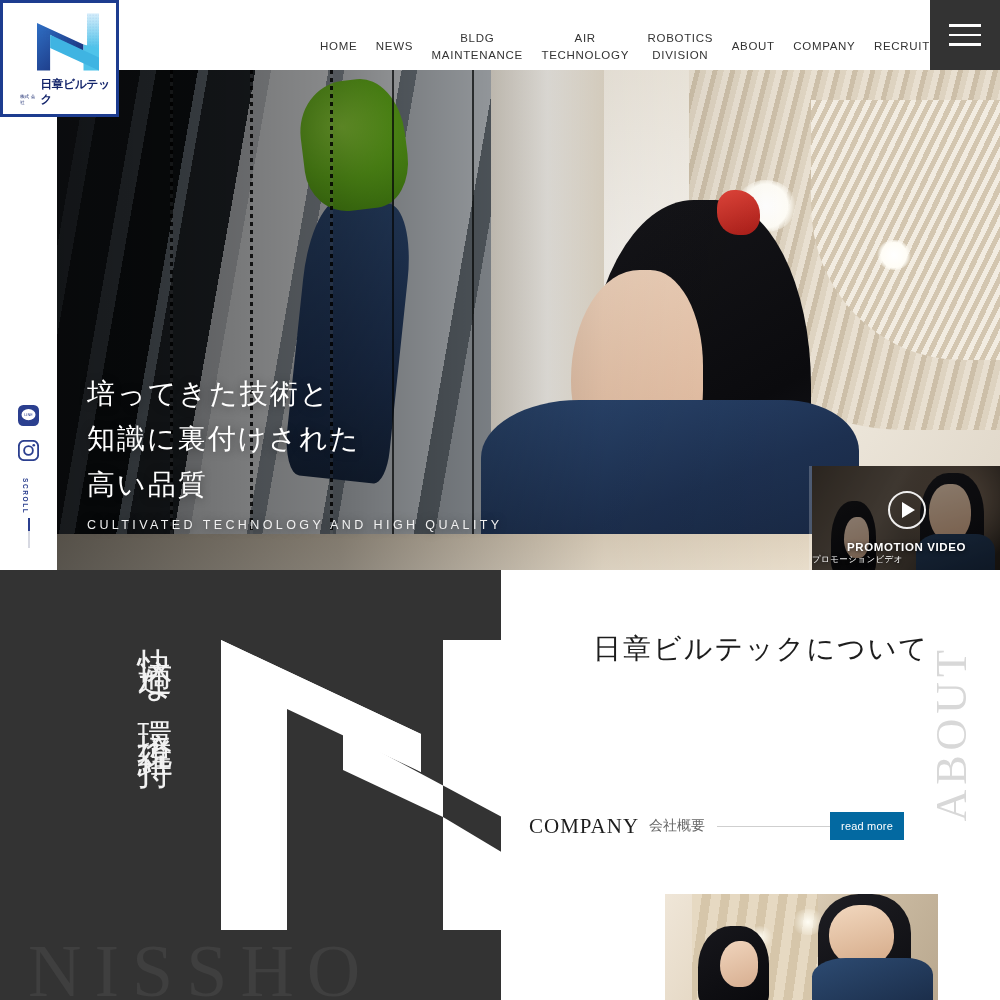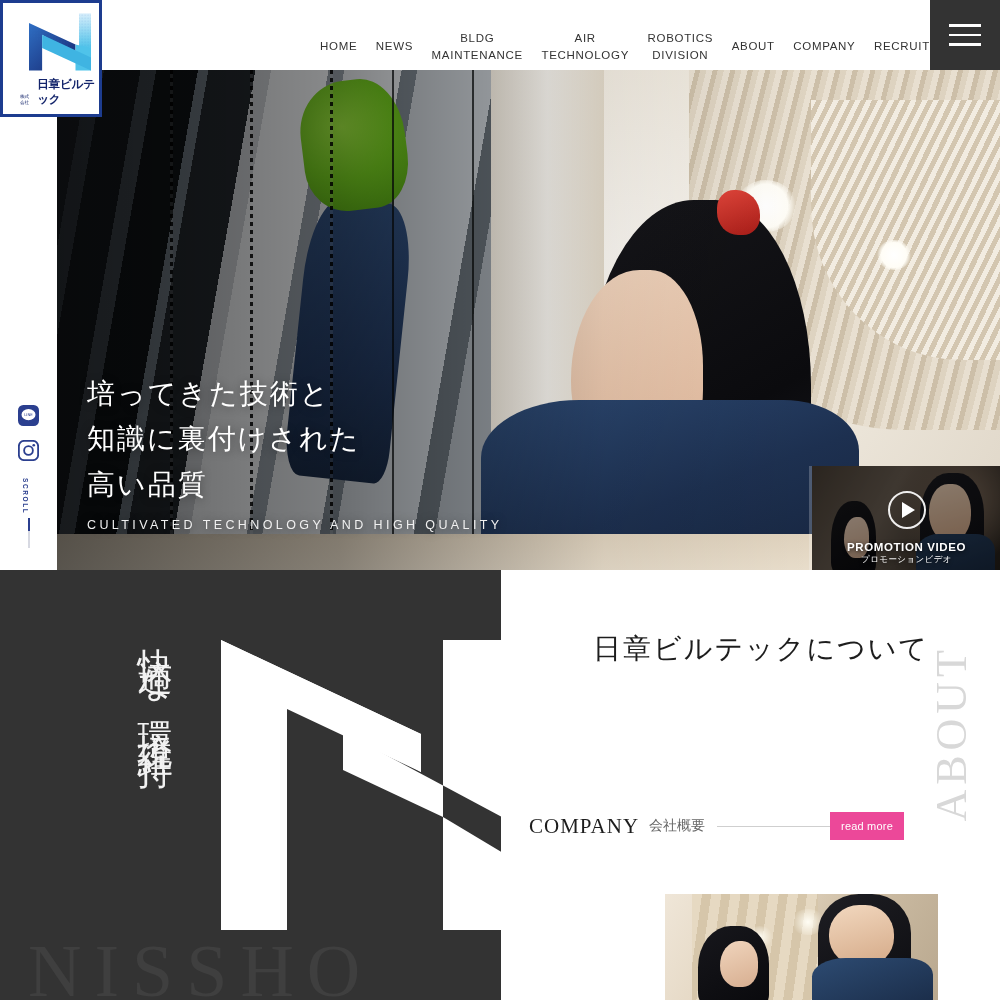--- a/index.html
+++ b/index.html
@@ -25,21 +25,21 @@
 
   .burger {
     position:absolute; right:0; top:0; width:70px; height:70px;
     background:#333333; display:flex; flex-direction:column;
     align-items:center; justify-content:center; gap:7px; cursor:pointer; z-index:45;
   }
   .burger span { display:block; width:32px; height:2.5px; background:#fff; }
 
   
   .logo-box {
-    position:absolute; left:0; top:0; width:102px; height:117px;
+    position:absolute; left:0; top:0; width:119px; height:117px;
     background:#ffffff; border:3px solid #1d3c8f; z-index:60;
     display:flex; flex-direction:column; align-items:center; justify-content:center;padding-left:17px;
   }
   .logo-mark { width:72px; height:62px; margin-bottom:4px; }
   .logo-text { display:flex; align-items:flex-end; gap:2px; }
   .logo-kabu {
     font-size:4.6px; line-height:1.25; color:#13246b; letter-spacing:0;
     text-align:left; font-family:"DejaVu Sans", sans-serif; padding-bottom:1px;
   }
   .logo-name {
@@ -196,21 +196,21 @@
     display:block; width:0; height:0; margin-left:4px;
     border-left:13px solid #fff; border-top:8px solid transparent;
     border-bottom:8px solid transparent;
   }
   .vc-t1 {
     position:absolute; left:0; right:0; top:68%; text-align:center;
     color:#fff; font-size:11.5px; font-weight:bold; letter-spacing:.6px;
     text-shadow:0 1px 4px rgba(0,0,0,.8);
   }
   .vc-t2 {
-    position:absolute; left:0; right:0; top:80%; text-align:center;
+    position:absolute; left:0; right:0; top:80%; 
     color:#fff; font-size:8.5px; letter-spacing:.4px;
     font-family:"DejaVu Sans", sans-serif;
     text-shadow:0 1px 4px rgba(0,0,0,.8);
   }
 
   
   .rail { position:absolute; left:0; top:0; width:57px; height:1000px; z-index:30; }
   .rail-icons { position:absolute; left:18px; top:405px; display:flex; flex-direction:column; gap:14px; }
   .rail-ic { width:21px; height:21px; cursor:pointer; }
   .rail-scroll {
@@ -256,21 +256,21 @@
     writing-mode:vertical-rl; transform:rotate(180deg);
     font-family:"Liberation Serif", serif; font-size:44px; color:#d8d8d8;
     letter-spacing:5px; line-height:1;
   }
 
   .cta { position:absolute; left:529px; top:812px; width:375px; display:flex; align-items:center; }
   .cta-en { font-family:"Liberation Serif", serif; font-size:21px; color:#1d1d1d; letter-spacing:1px; }
   .cta-jp { font-family:"DejaVu Sans", sans-serif; font-size:14px; color:#666; margin-left:10px; }
   .cta-rule { flex:1; height:1px; background:#cfcfcf; margin:0 0 0 12px; }
   .cta-btn {
-    width:74px; height:28px; background:#ec4899; color:#fff;
+    width:74px; height:28px; background:#0369a1; color:#fff;
     display:flex; align-items:center; justify-content:center;
     font-size:11px; letter-spacing:.2px; cursor:pointer;
   }
 
   .photo2 {
     position:absolute; left:665px; top:894px; width:273px; height:106px;
     overflow:hidden;
   }
   .p2bg {
     position:absolute; inset:0;

